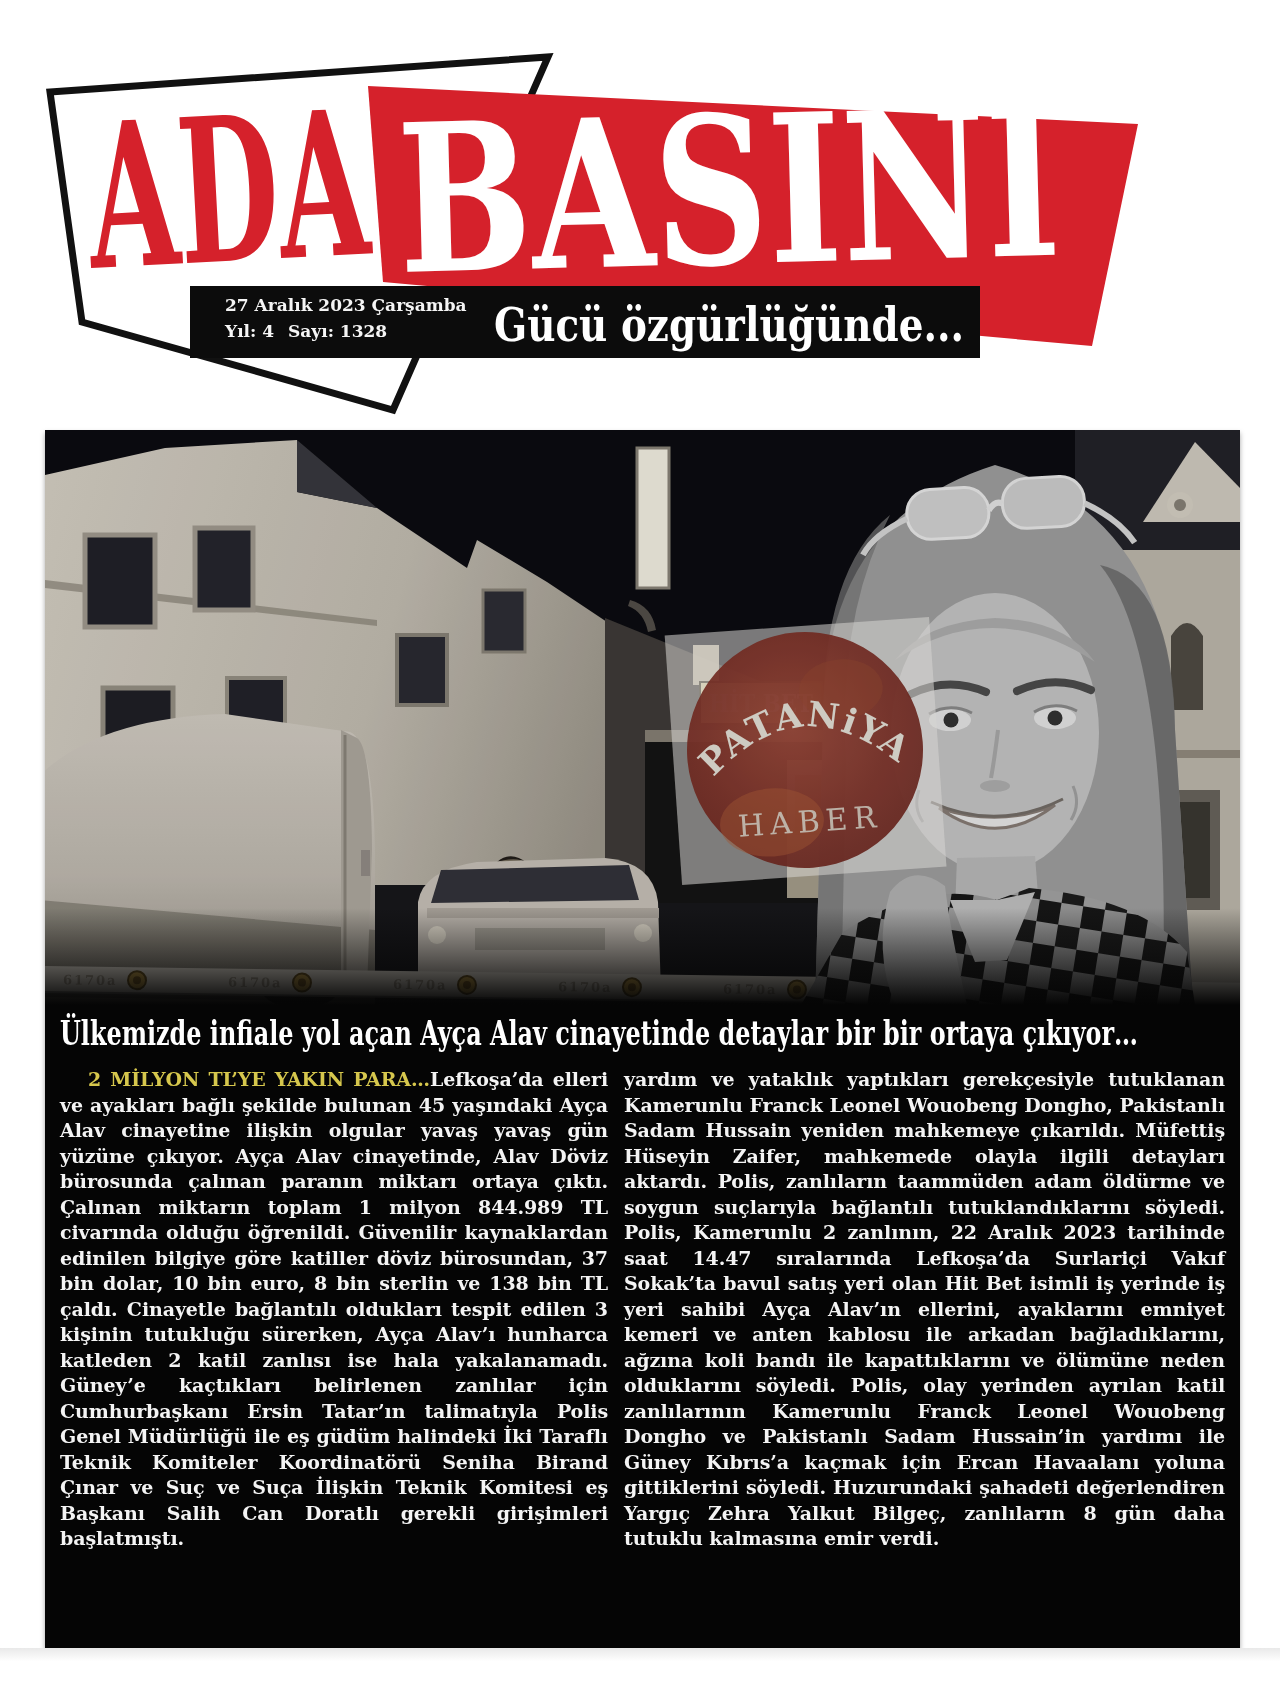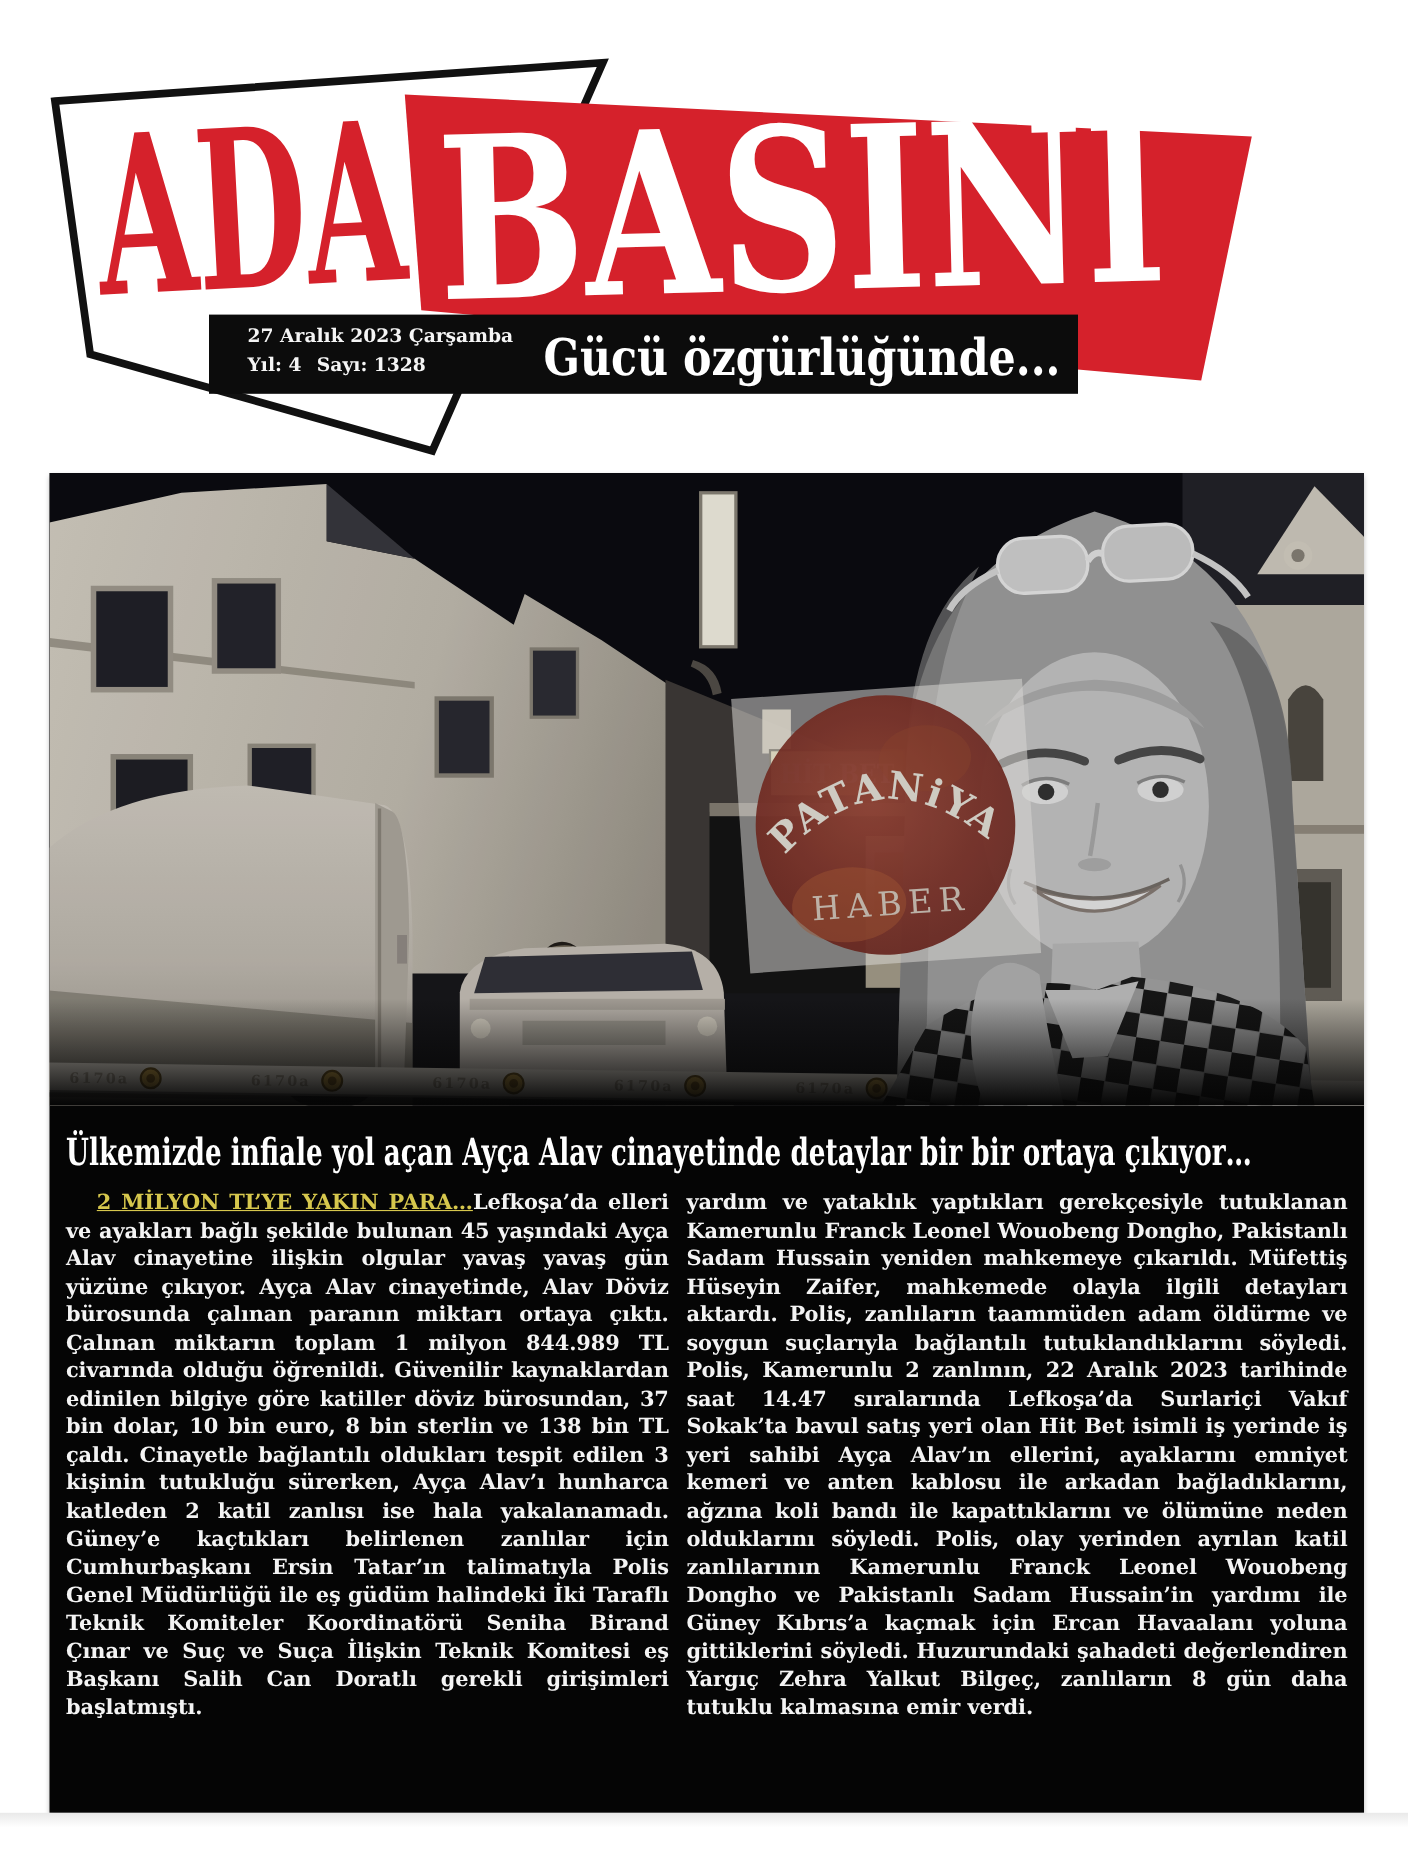--- a/index.html
+++ b/index.html
@@ -8,32 +8,32 @@
     font-family:"DejaVu Serif","Liberation Serif",serif;
     -webkit-font-smoothing:antialiased;
   }
   .masthead{position:absolute;left:0;top:0;width:1280px;height:430px;}
   .main-block{
     position:absolute;left:45px;top:430px;width:1195px;height:1218px;
     background:#050505;box-shadow:0 3px 5px rgba(0,0,0,.35);
     overflow:hidden;
   }
   .photo{display:block;}
-  .caption-wrap{margin:14px 0 0 0;}
+  .caption-wrap{margin:0 0 0 0;}
   .headline-wrap{margin:2px 0 0 0;}
   .article{
     display:flex;gap:16px;padding:6px 15px 0 15px;
     color:#f4f4f4;font-weight:bold;font-size:19px;line-height:25.5px;
     text-align:justify;letter-spacing:-0.1px;
   }
   .col-left{width:548px;flex:0 0 auto;}
   .col-right{width:601px;flex:0 0 auto;}
   .article p{margin:0;}
   .col-left p{text-indent:28px;}
-  .lead{color:#d6c74d;text-decoration:underline;}
+  .lead{color:#d6c74d;}
   .footer-strip{
     position:absolute;left:0;top:1648px;width:1280px;height:45px;
     background:linear-gradient(#e9e9e9,#ffffff 30%);
   }
   svg text{font-family:"DejaVu Serif","Liberation Serif",serif;}
 </style>
 </head>
 <body>
 
 <svg class="masthead" viewBox="0 0 1280 430" width="1280" height="430">

